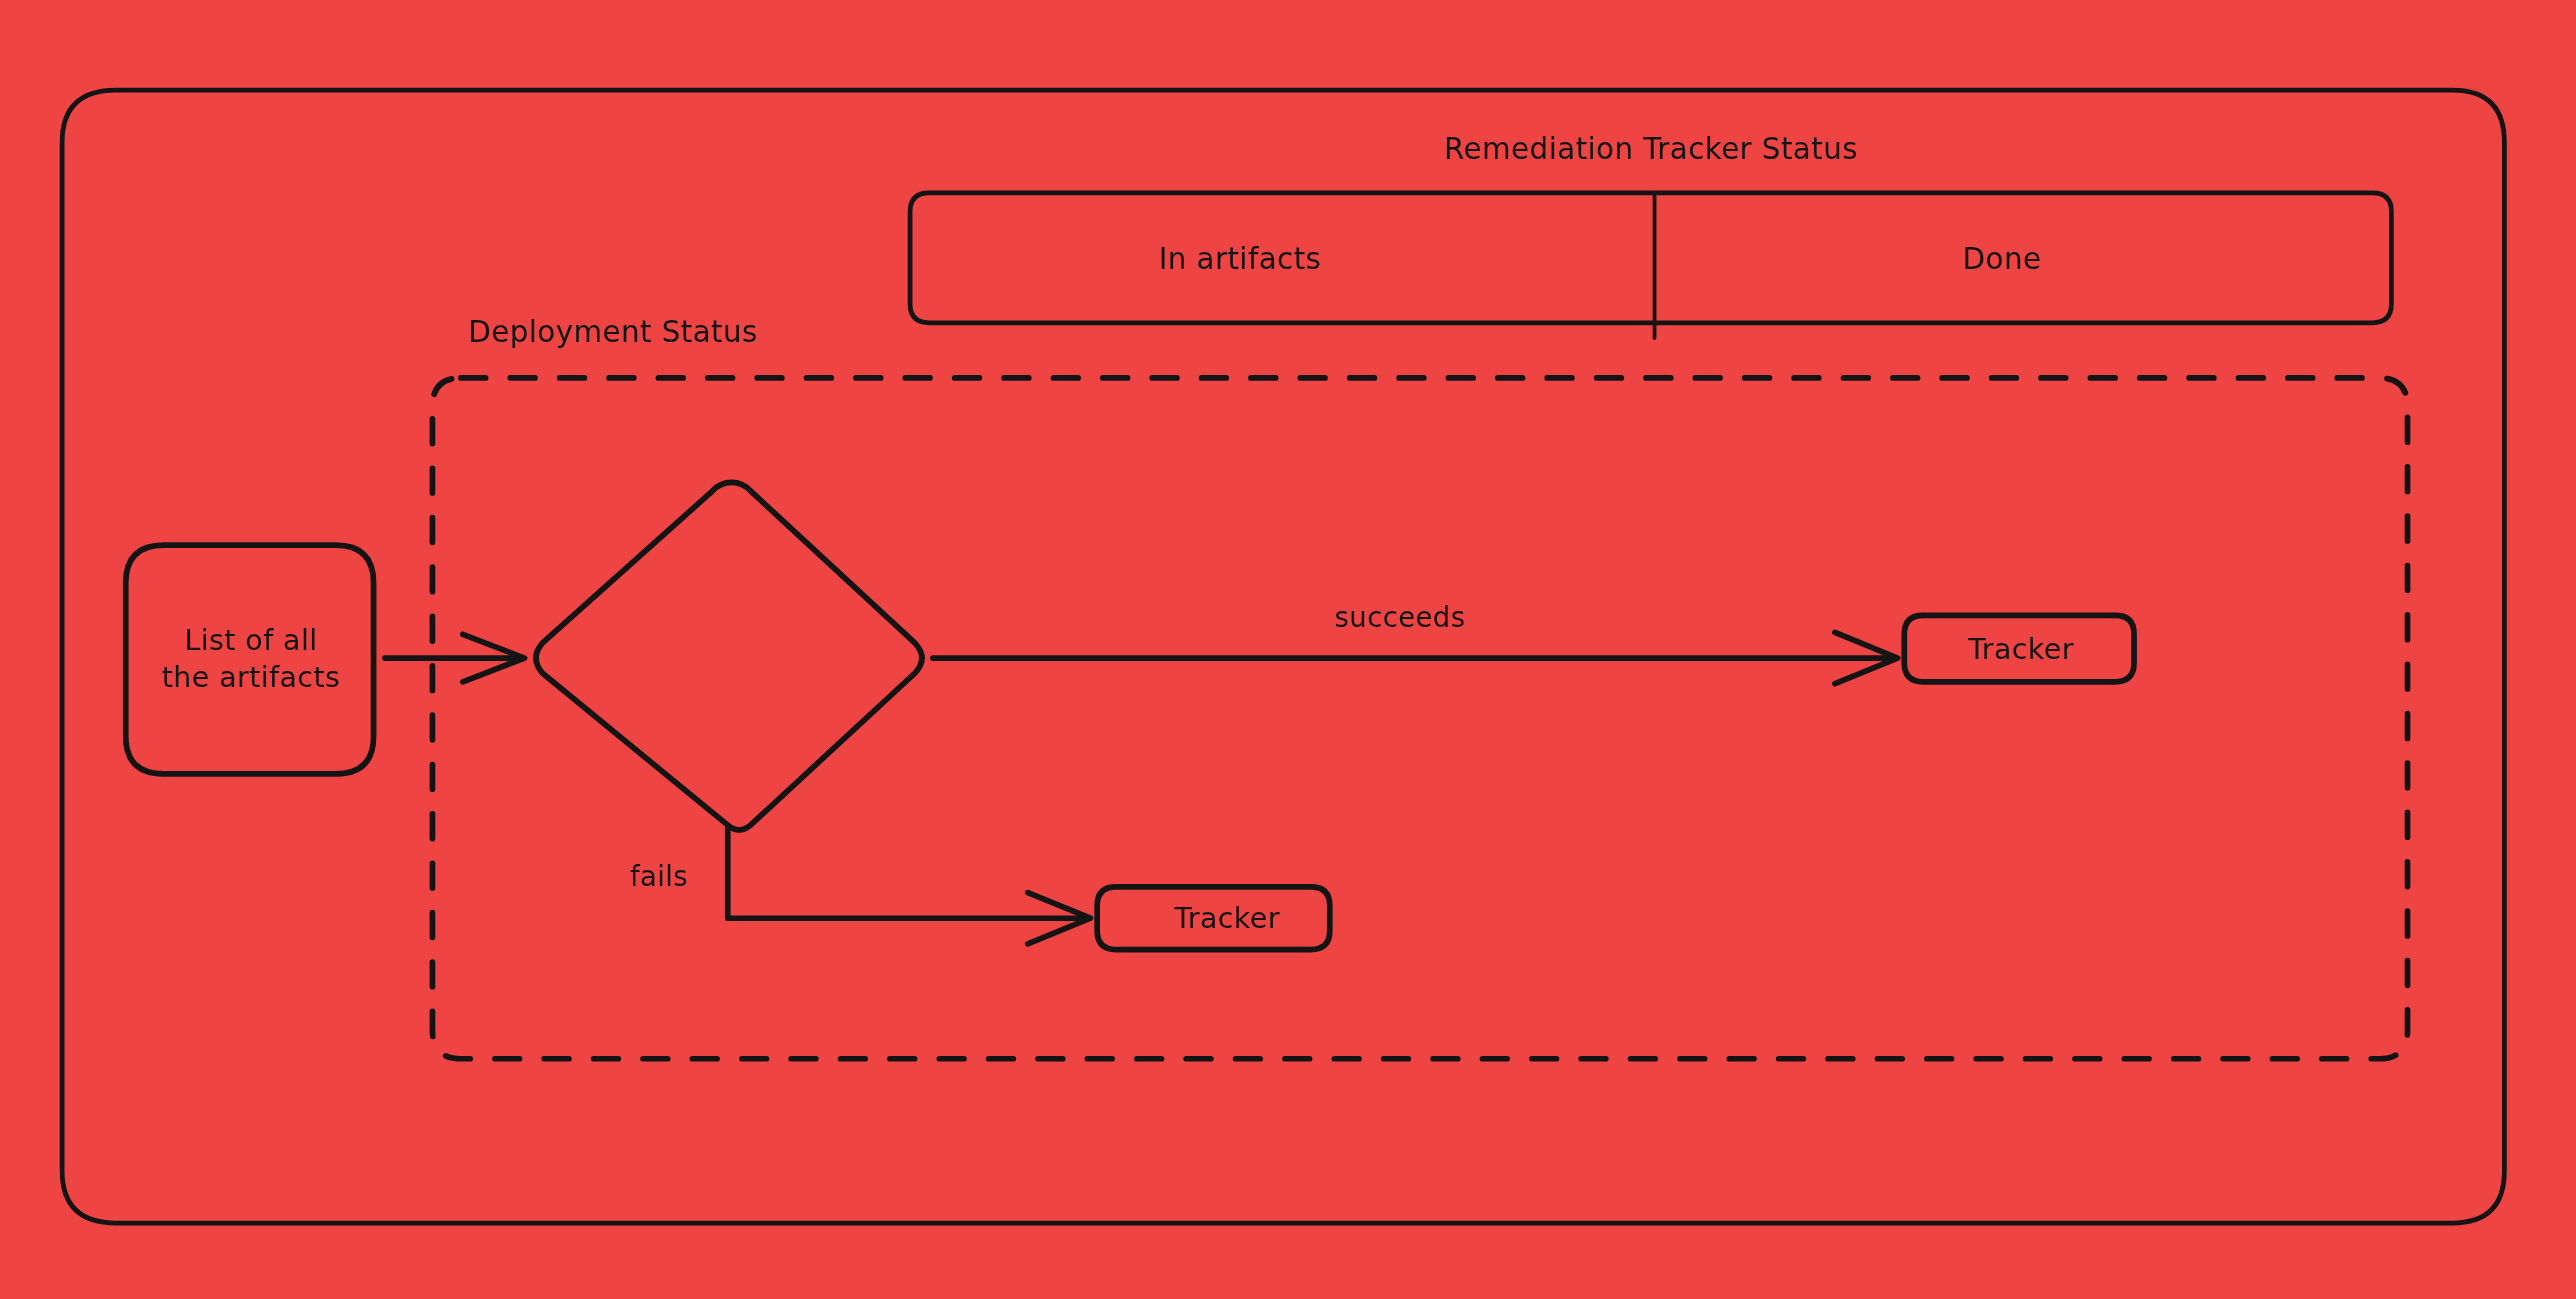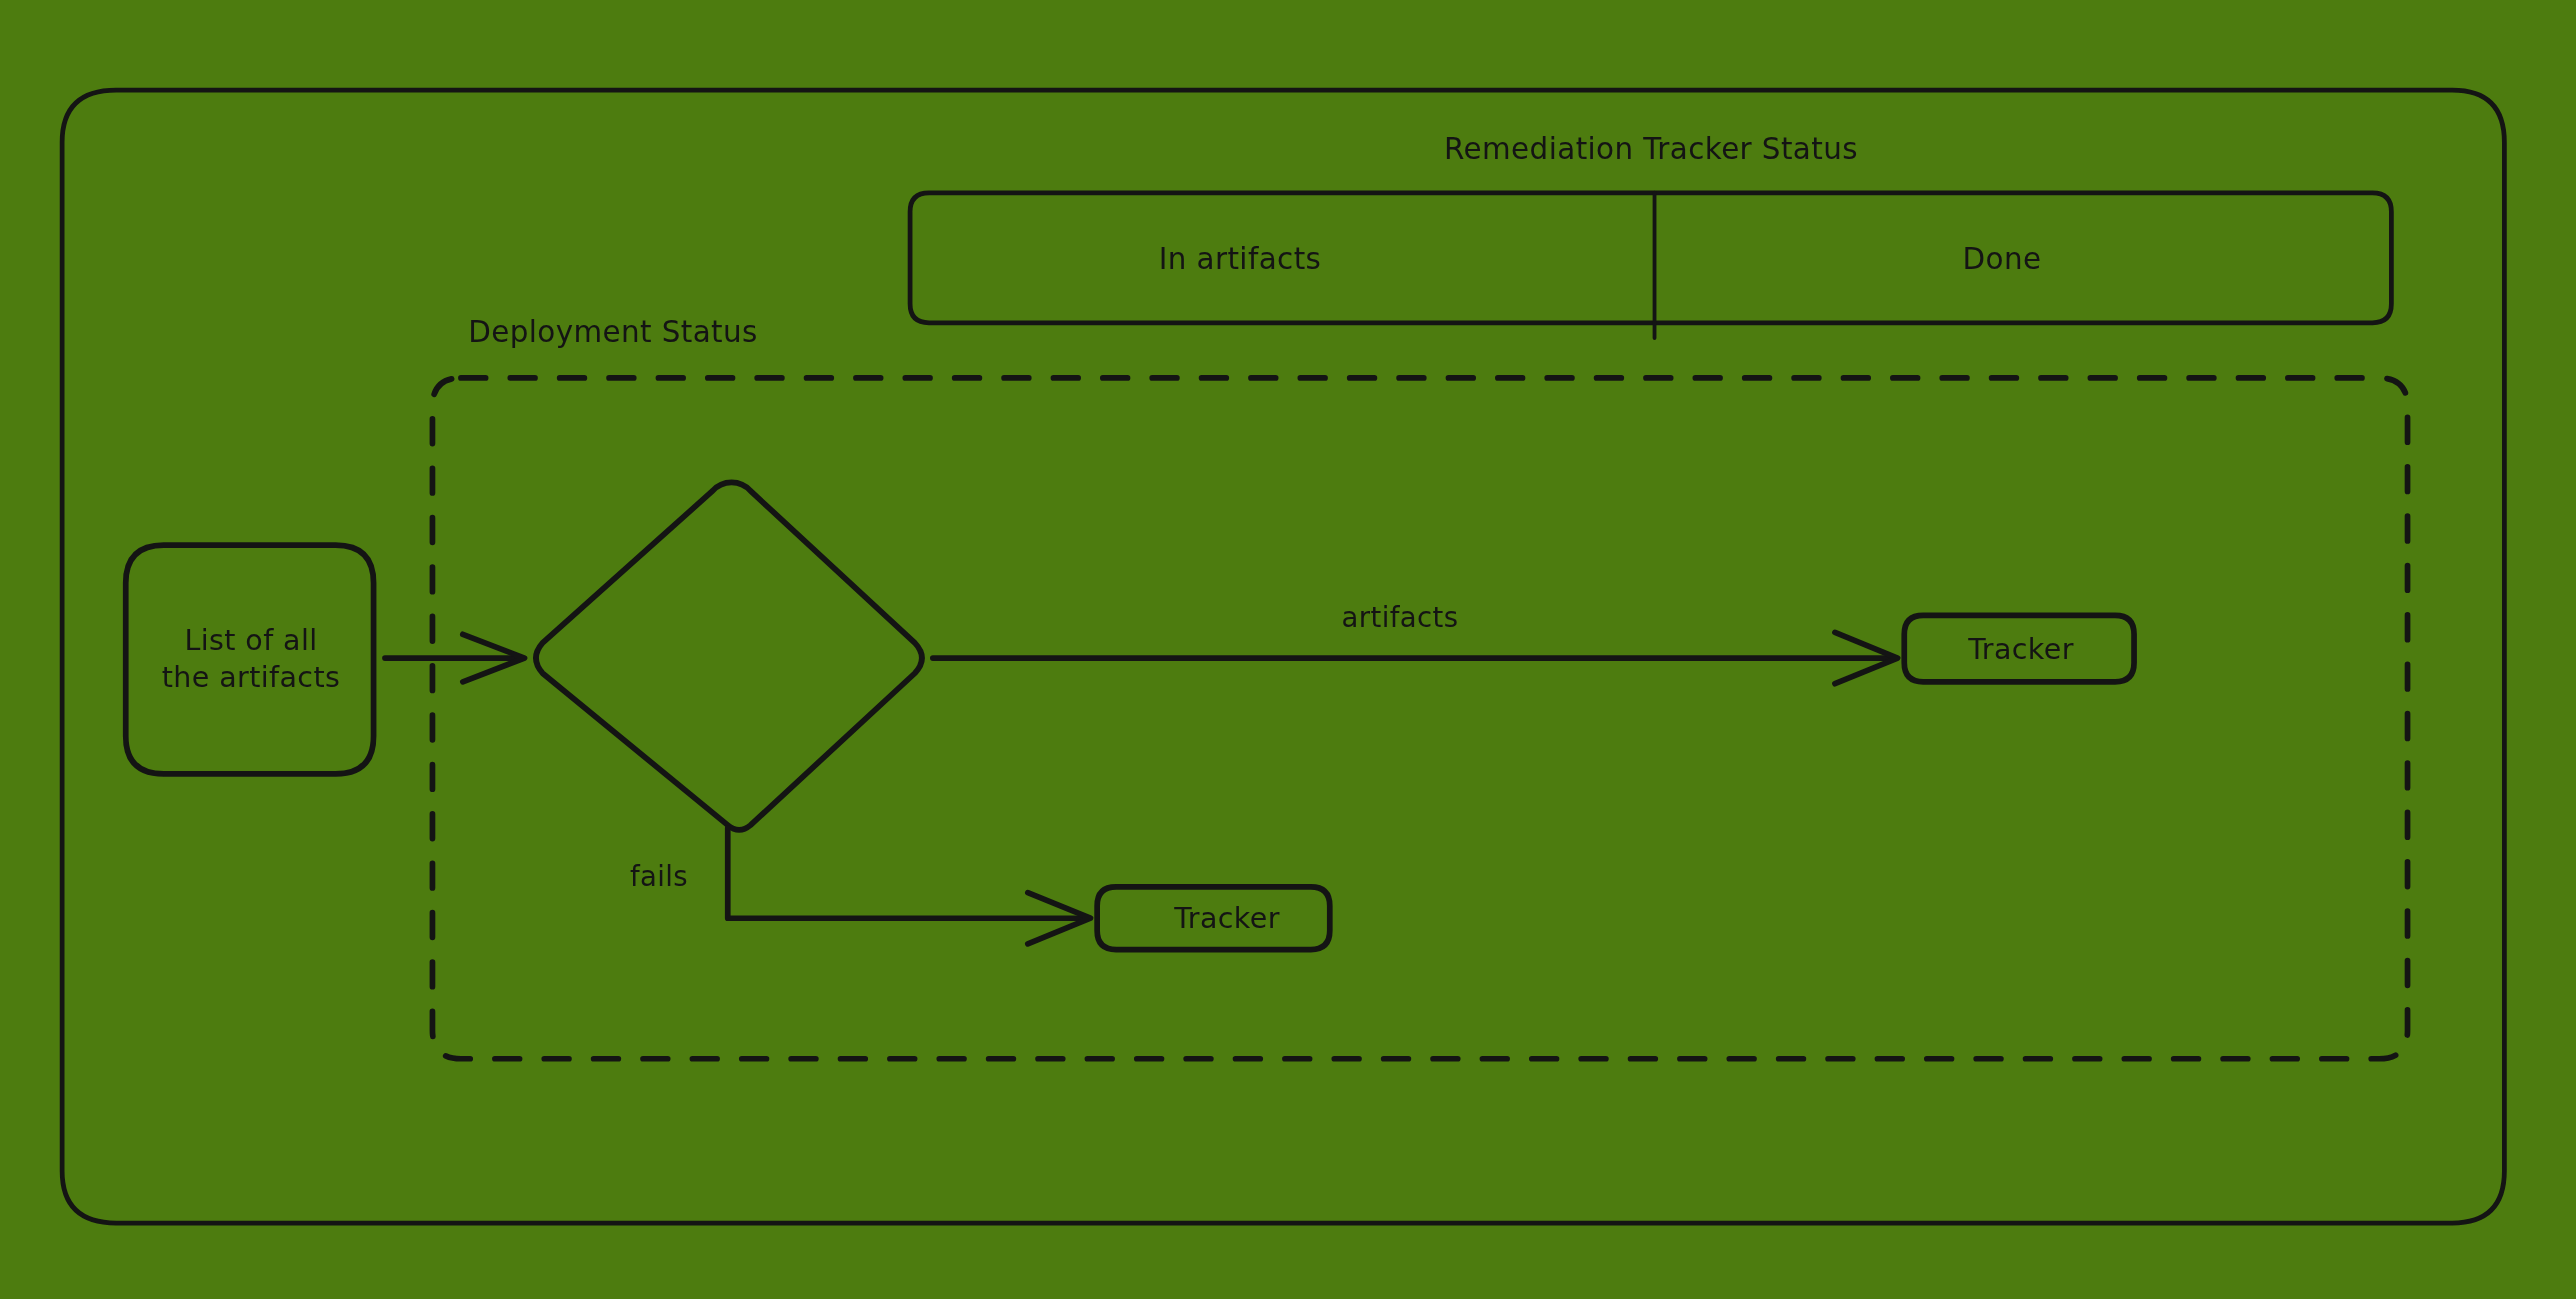--- a/index.html
+++ b/index.html
@@ -8,21 +8,21 @@
     padding: 0;
     background: #ffffff;
   }
   body {
     font-family: "DejaVu Sans", sans-serif;
   }
   #canvas {
     position: relative;
     width: 2576px;
     height: 1299px;
-    background: #4d7c0f;
+    background: #ef4444;
     overflow: hidden;
     text-decoration: underline;
   }
   svg.layer {
     position: absolute;
     left: 0;
     top: 0;
     width: 2576px;
     height: 1299px;
   }
@@ -96,21 +96,21 @@
   <div class="label lbl-cell center-block" style="left:1240px; top:259px;">In artifacts</div>
 
   <div class="label lbl-cell center-block" style="left:2002px; top:259px;text-align:center;">Done</div>
 
   <div class="label lbl-section center-block" style="left:613px; top:332px;">Deployment Status</div>
 
   <div class="label lbl-node center-block" style="left:251px; top:659px;">List of all
 the artifacts</div>
 
 
-  <div class="label lbl-edge center-block" style="left:1400px; top:618px;">artifacts</div>
+  <div class="label lbl-edge center-block" style="left:1400px; top:618px;">succeeds</div>
 
   <div class="label lbl-edge center-block" style="left:659px; top:877px;">fails</div>
 
   <div class="label lbl-small-node center-block" style="left:2021px; top:650px;">Tracker</div>
 
   <div class="label lbl-small-node center-block" style="left:1227px; top:919px;">Tracker</div>
 
 </div>
 
 

